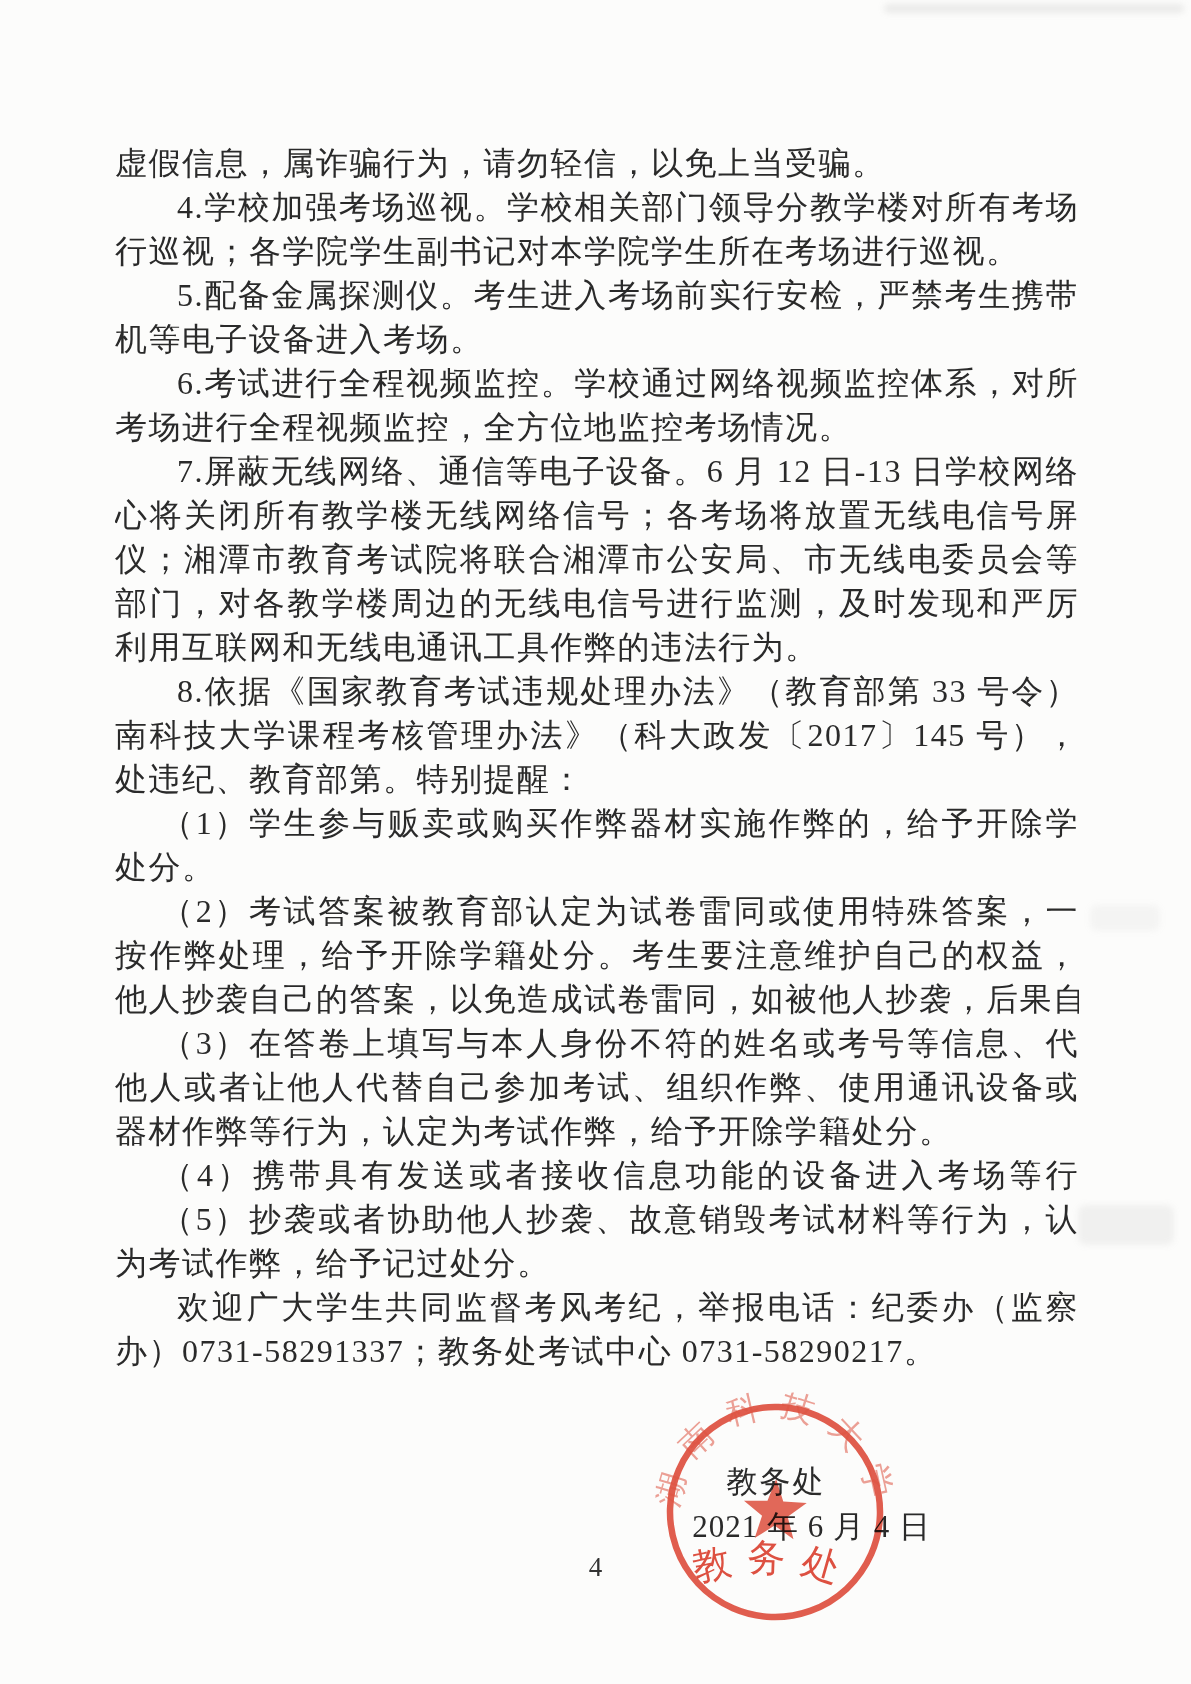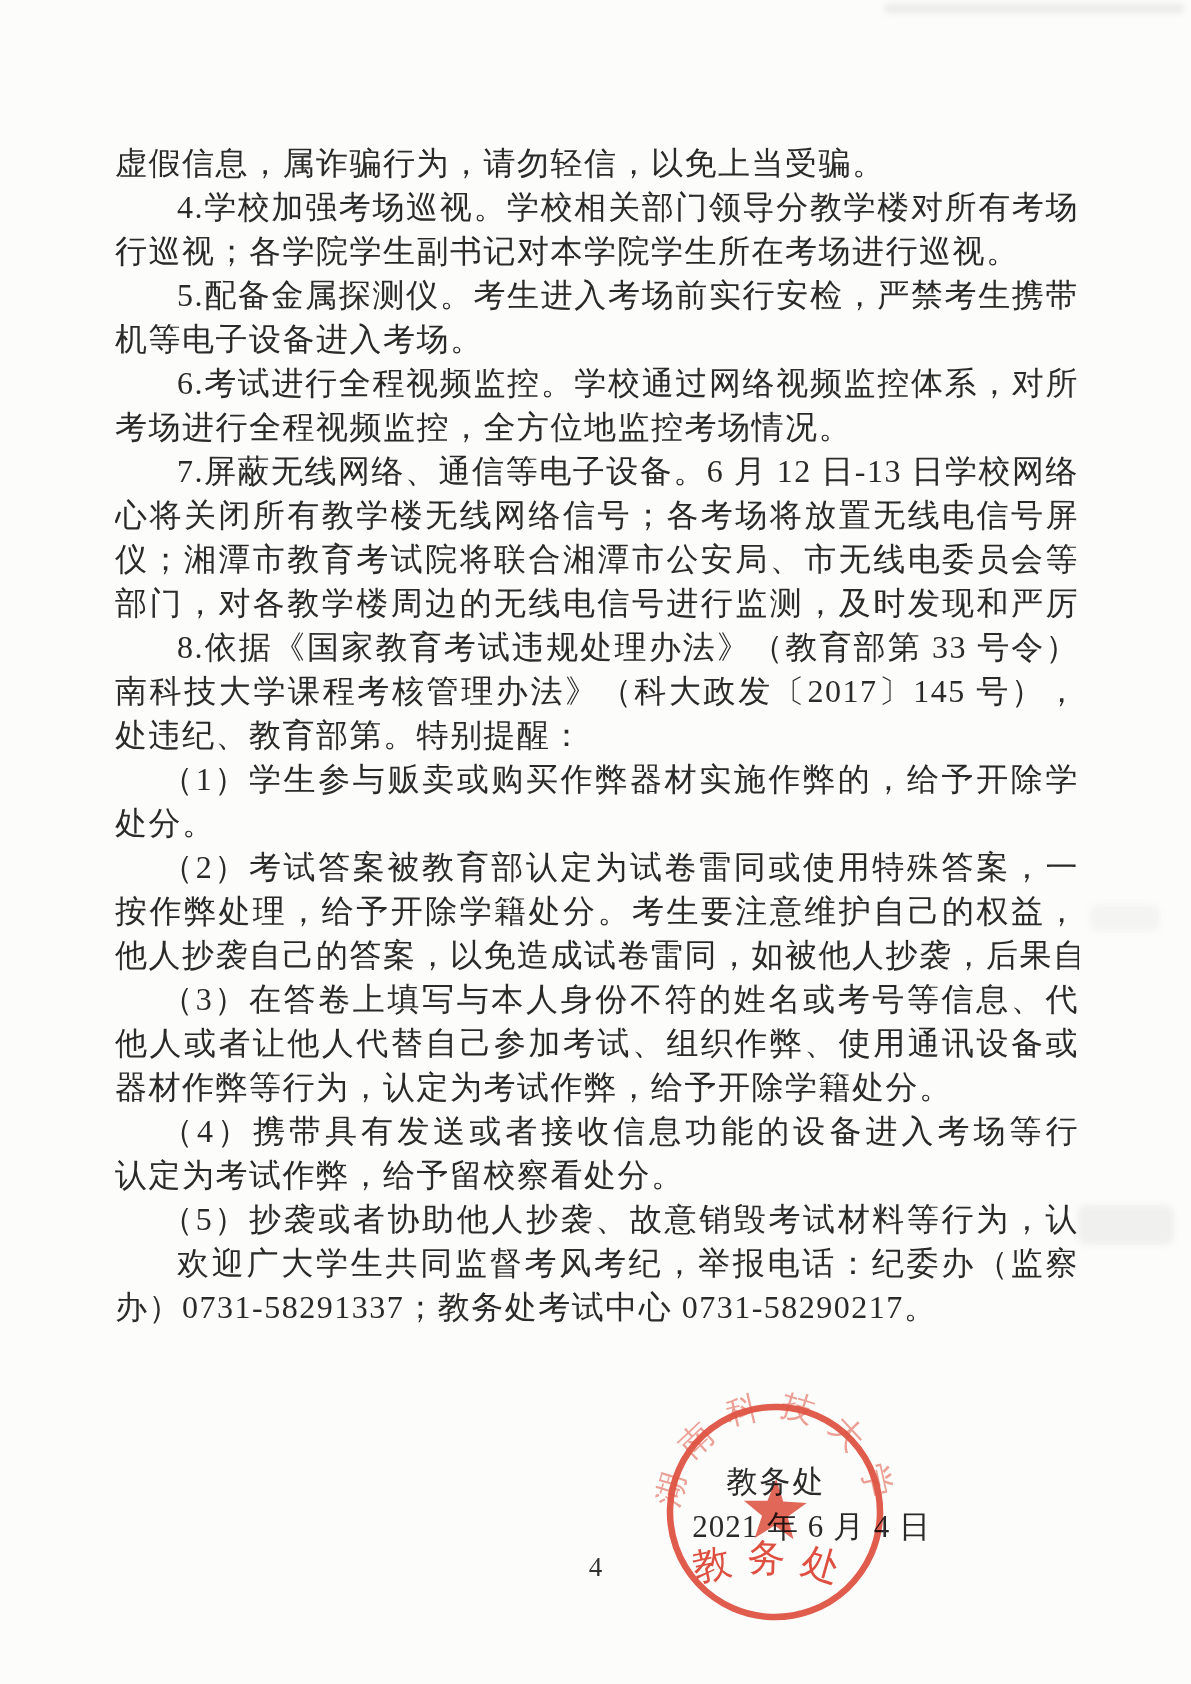--- a/index.html
+++ b/index.html
@@ -57,34 +57,35 @@
       <div class="line indent fill">4.学校加强考场巡视。学校相关部门领导分教学楼对所有考场进</div>
       <div class="line">行巡视；各学院学生副书记对本学院学生所在考场进行巡视。</div>
       <div class="line indent fill">5.配备金属探测仪。考生进入考场前实行安检，严禁考生携带手</div>
       <div class="line">机等电子设备进入考场。</div>
       <div class="line indent fill">6.考试进行全程视频监控。学校通过网络视频监控体系，对所有</div>
       <div class="line">考场进行全程视频监控，全方位地监控考场情况。</div>
       <div class="line indent fill">7.屏蔽无线网络、通信等电子设备。6 月 12 日-13 日学校网络中</div>
       <div class="line fill">心将关闭所有教学楼无线网络信号；各考场将放置无线电信号屏蔽</div>
       <div class="line fill">仪；湘潭市教育考试院将联合湘潭市公安局、市无线电委员会等相关</div>
       <div class="line fill">部门，对各教学楼周边的无线电信号进行监测，及时发现和严厉打击</div>
+      <div class="line">利用互联网和无线电通讯工具作弊的违法行为。</div>
       <div class="line indent fill">8.依据《国家教育考试违规处理办法》（教育部第 33 号令）和《湖</div>
       <div class="line fill">南科技大学课程考核管理办法》（科大政发〔2017〕145 号），严肃查</div>
       <div class="line">处违纪、教育部第。特别提醒：</div>
       <div class="line indent-paren fill">（1）学生参与贩卖或购买作弊器材实施作弊的，给予开除学籍</div>
       <div class="line">处分。</div>
       <div class="line indent-paren fill">（2）考试答案被教育部认定为试卷雷同或使用特殊答案，一律</div>
       <div class="line fill">按作弊处理，给予开除学籍处分。考生要注意维护自己的权益，防止</div>
       <div class="line">他人抄袭自己的答案，以免造成试卷雷同，如被他人抄袭，后果自负。</div>
       <div class="line indent-paren fill">（3）在答卷上填写与本人身份不符的姓名或考号等信息、代替</div>
       <div class="line fill">他人或者让他人代替自己参加考试、组织作弊、使用通讯设备或其他</div>
       <div class="line">器材作弊等行为，认定为考试作弊，给予开除学籍处分。</div>
       <div class="line indent-paren fill">（4）携带具有发送或者接收信息功能的设备进入考场等行为，</div>
-      <div class="line">认定为考试作弊，给予留校察看处分。</div>
       <div class="line indent-paren fill">（5）抄袭或者协助他人抄袭、故意销毁考试材料等行为，认定</div>
+      <div class="line">为考试作弊，给予记过处分。</div>
       <div class="line indent fill">欢迎广大学生共同监督考风考纪，举报电话：纪委办（监察专员</div>
       <div class="line">办）0731-58291337；教务处考试中心 0731-58290217。</div>
     </div>
 
   <div class="sig-org">教务处</div>
   <div class="sig-date">2021 年 6 月 4 日</div>
 
   <div class="page-number">4</div>
 
   <svg class="seal" viewBox="0 0 240 240" aria-hidden="true">

